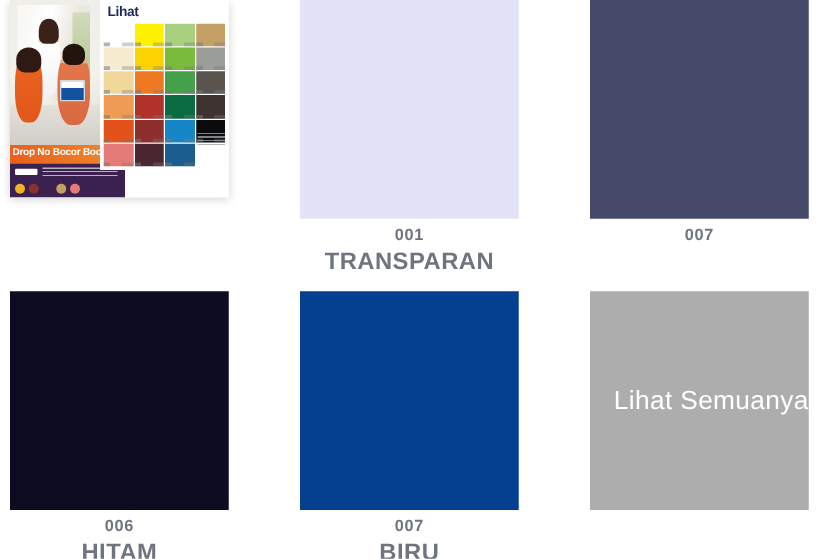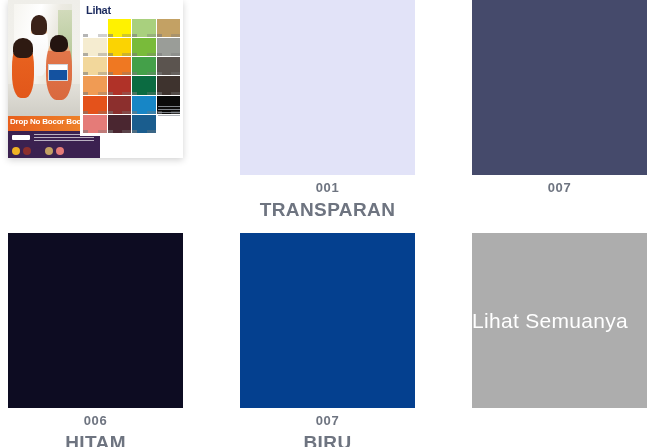--- a/index.html
+++ b/index.html
@@ -53,21 +53,21 @@
     line-height: 24px;
     padding-top: 2px;
   }
 
   .cta-label {
     position: absolute;
     left: 0;
     right: 0;
     top: 50%;
     transform: translateY(-50%);
-    text-align: left;
+    text-align: right;
     color: #ffffff;
     font-size: 21px;
     letter-spacing: 0.3px;
   }
 
   
   .poster-wrap {
     width: 175px;
     height: 158px;
     background: #ffffff;

